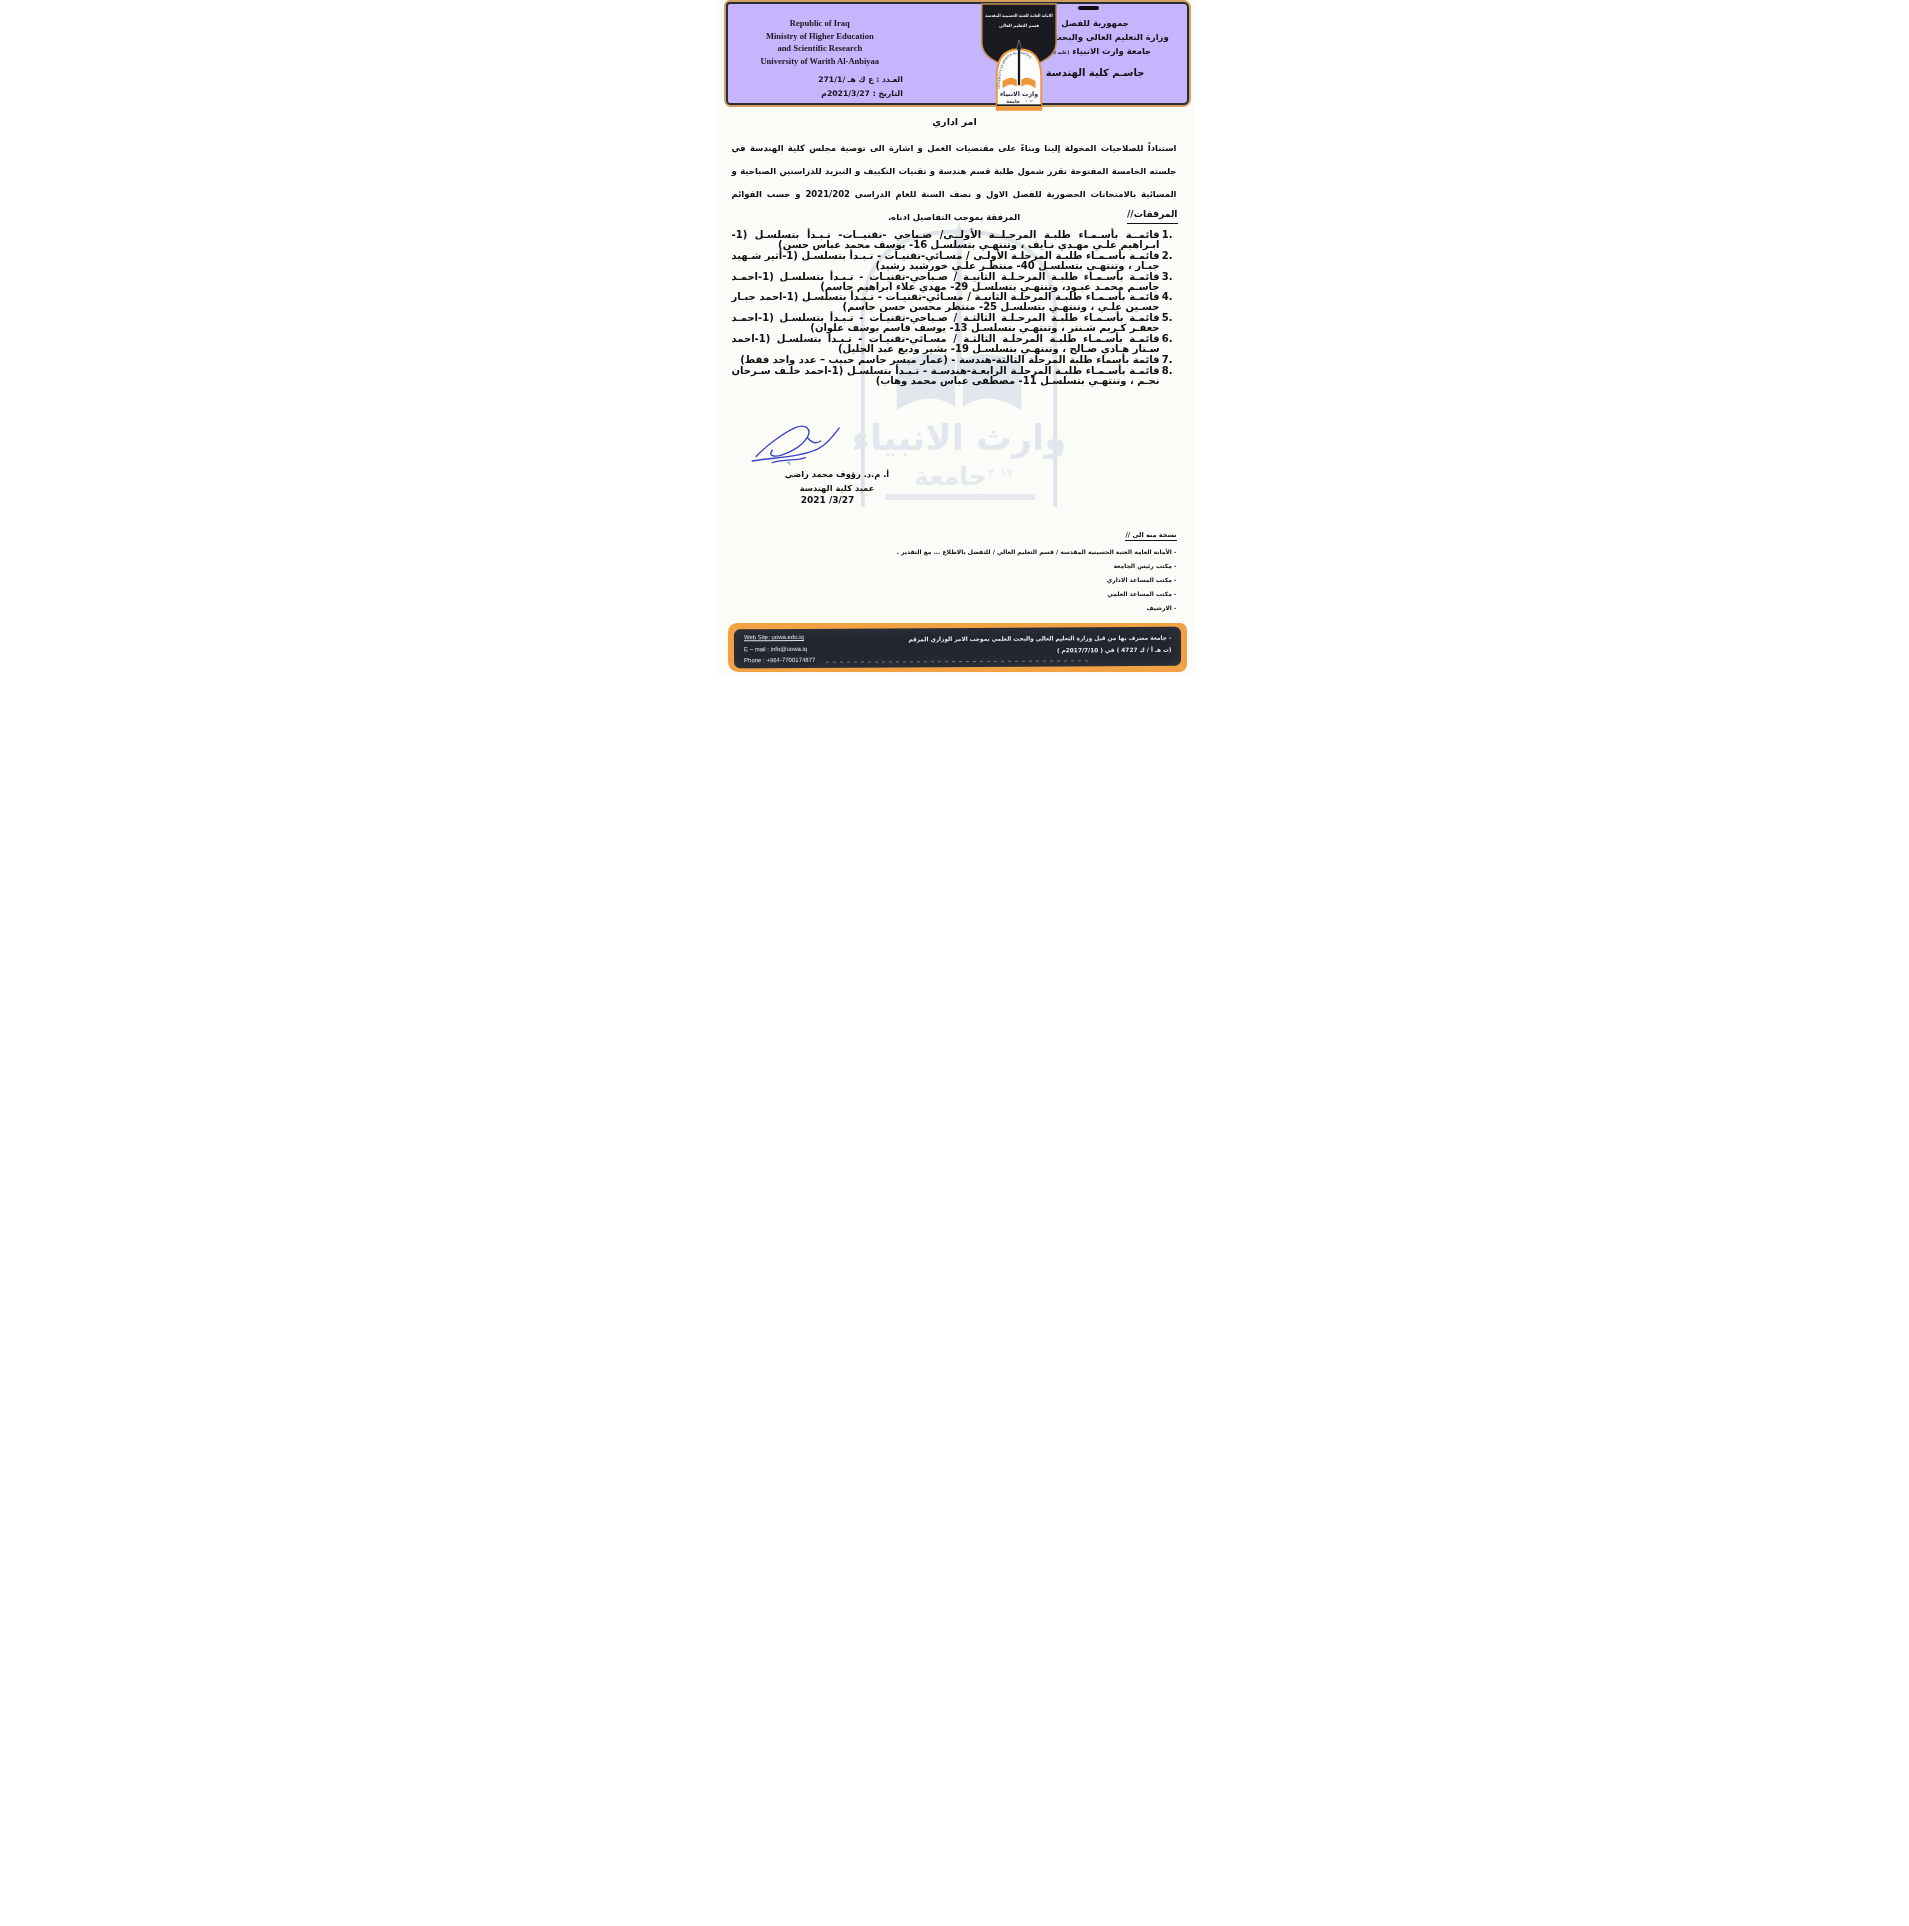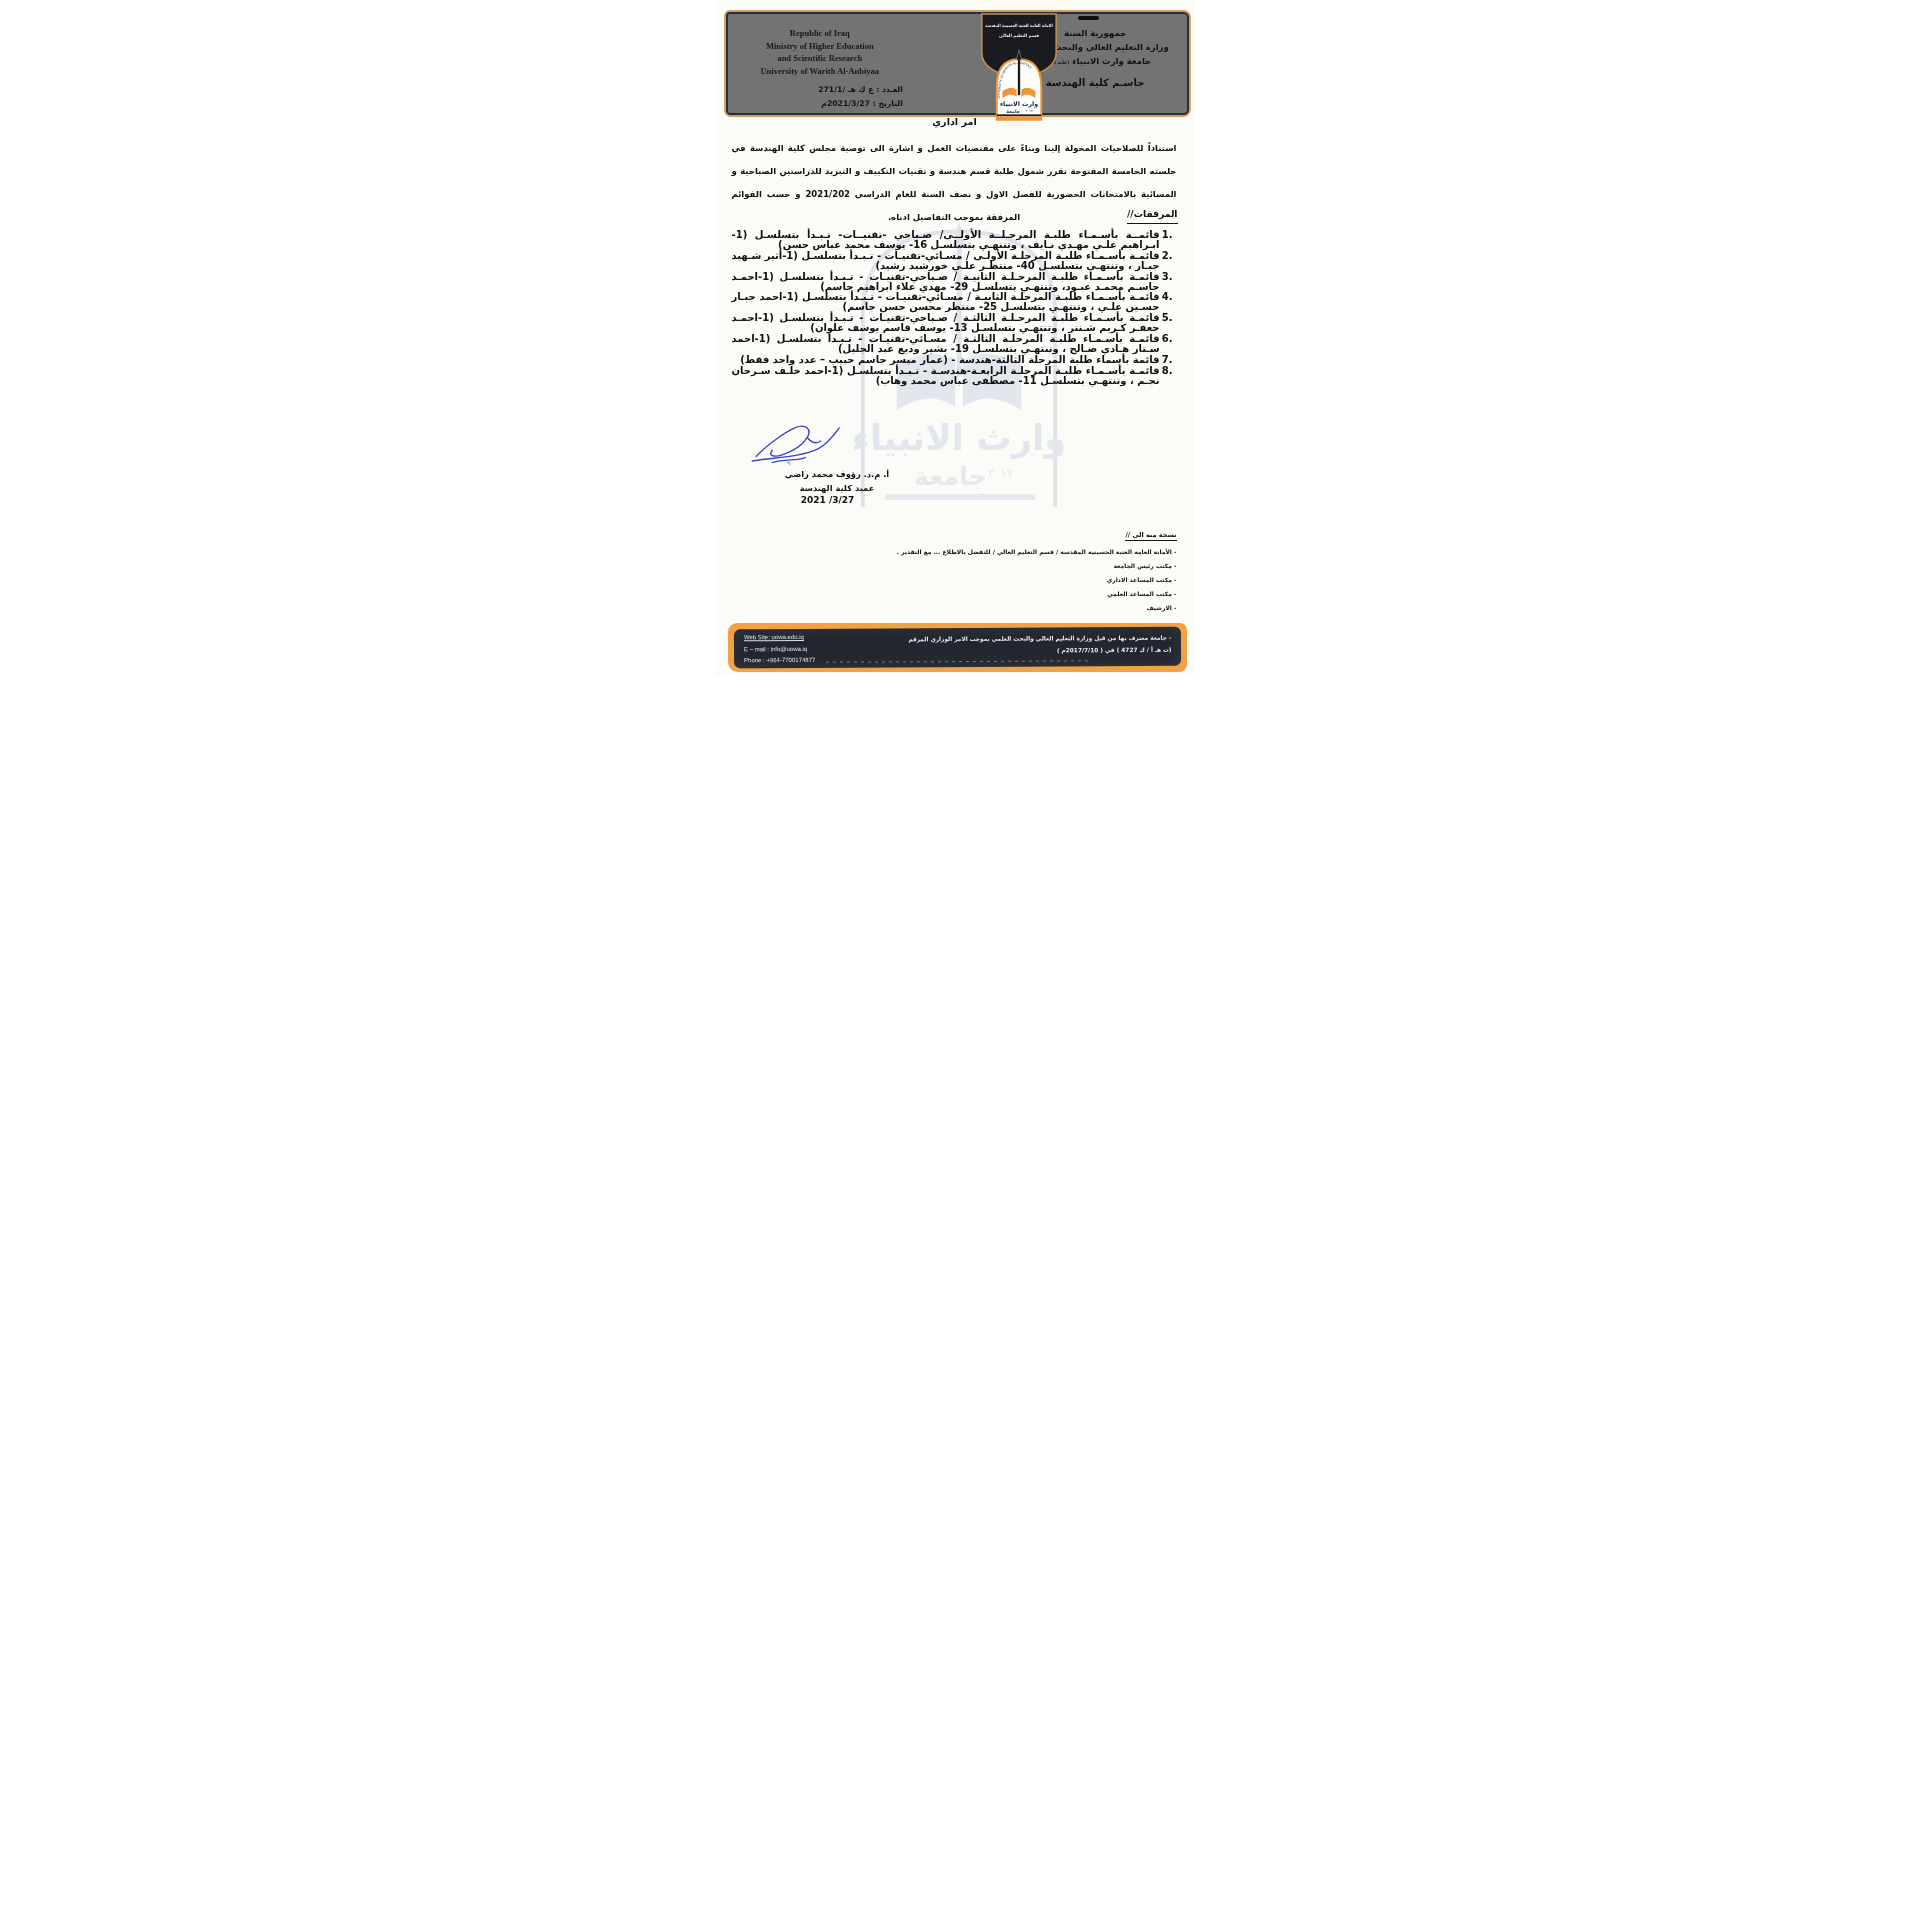--- a/index.html
+++ b/index.html
@@ -3,22 +3,22 @@
 <meta charset="utf-8">
 <style>
   html,body{margin:0;padding:0;background:#ffffff;}
   .page{
     position:relative;width:478px;height:676px;margin:0 auto;
     background:#fbfbf8;overflow:hidden;color:#161616;
     font-family:"DejaVu Sans",sans-serif;
   }
   
   .panel{
-    position:absolute;left:10.8px;top:12px;width:459px;height:99px;
-    background:#737373;
+    position:absolute;left:10.8px;top:2px;width:459px;height:99px;
+    background:#c4b5fd;
     border:2.7px solid #2a2d33;border-radius:3.9px 5.4px 5.4px 4.6px;
     box-shadow:0 0 0 1.9px #cf9f61;
   }
   .eng{
     position:absolute;left:8.5px;top:13px;width:166px;text-align:center;
     font-family:"Liberation Serif",serif;font-weight:700;
     font-size:8.5px;line-height:12.7px;color:#1a1a1c;
   }
   .ref{
     position:absolute;left:8.5px;top:69px;width:166px;direction:rtl;
@@ -134,21 +134,21 @@
         <div>and Scientific Research</div>
         <div>University of Warith Al-Anbiyaa</div>
       </div>
 
     <div class="ref">
       <div>العـدد : ع ك هـ /271/1</div>
       <div>التاريخ :   2021/3/27م</div>
     </div>
 
     <div class="arb">
-      <div class="l">جمهورية السنة</div>
+      <div class="l">جمهورية للفصل</div>
       <div class="l">وزارة التعليم العالي والبحث العلمي</div>
       <div class="l">
         <span>جامعة وارث الانبياء</span>
         <span class="honor">(عليه السلام)</span>
       </div>
       <div class="dean">جاسـم كلية الهندسة</div>
     </div>
 
     <svg class="emblem" viewBox="0 0 214 286" aria-hidden="true">
       <path d="M10,2 H204 V104 Q204 152 107 172 Q10 152 10 104 Z" fill="#191b20" stroke="#c1924f" stroke-width="4"></path>

